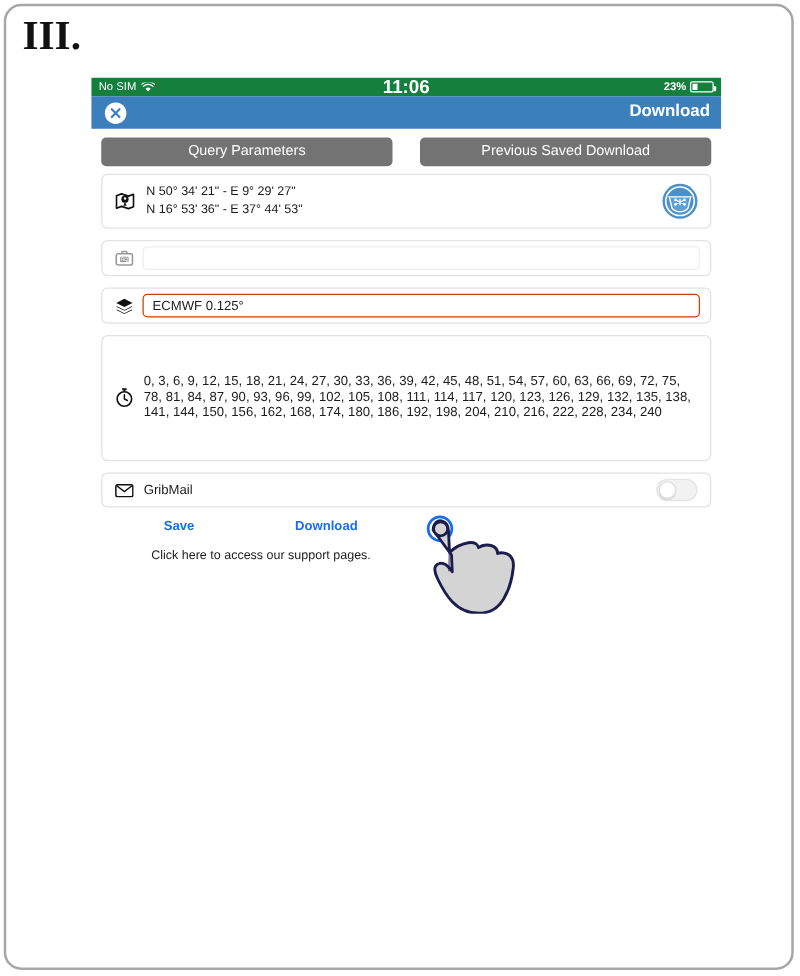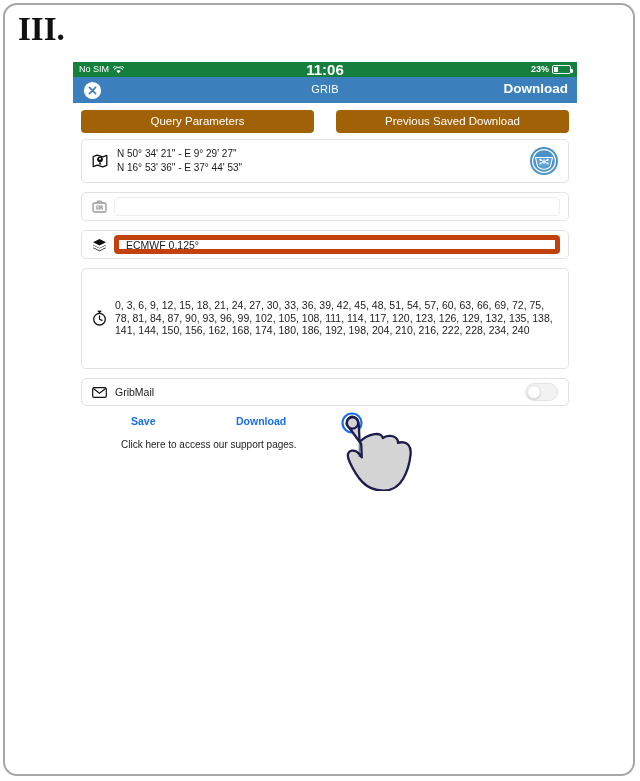--- a/index.html
+++ b/index.html
@@ -148,21 +148,21 @@
 
   
   .topbuttons {
     display: flex;
     gap: 22px;
     padding: 7px 8px 6px 8px;
     background: #ffffff;
   }
   .topbtn {
     flex: 1;
-    background: #a16207;
+    background: #737373;
     color: #ffffff;
     text-align: center;
     font-size: 11.5px;
     padding: 5px 0 6px 0;
     border-radius: 4px;
     box-sizing: border-box;
   }
 
   
   .form {
@@ -237,21 +237,21 @@
   .field-value {
     flex: 1;
     margin-left: 6px;
     font-size: 10.5px;
     color: #1b1b1b;
   }
   .field-value-pad {
     flex: 1;
     margin-left: 6px;
     height: 19px;
-    border: 5px solid #c2410c;
+    border: 1px solid #c2410c;
     border-radius: 4px;
     display: flex;
     align-items: center;
     padding-left: 7px;
     box-sizing: border-box;
     font-size: 10.5px;
     color: #1b1b1b;
   }
 
   
@@ -373,21 +373,20 @@
       </div>
     </div>
 
     <div class="navbar">
       <div class="nav-close">
         <svg width="19" height="19" viewBox="0 0 19 19">
           <circle cx="9.5" cy="9.5" r="8.6" fill="#ffffff"></circle>
           <path d="M6.4 6.4 L12.6 12.6 M12.6 6.4 L6.4 12.6" stroke="#3b80bd" stroke-width="1.7" stroke-linecap="round"></path>
         </svg>
       </div>
-      <div class="nav-title">GRIB</div>
       <div class="nav-action">Download</div>
     </div>
 
     <div class="topbuttons">
       <div class="topbtn">Query Parameters</div>
       <div class="topbtn">Previous Saved Download</div>
     </div>
 
     <div class="form">
 

